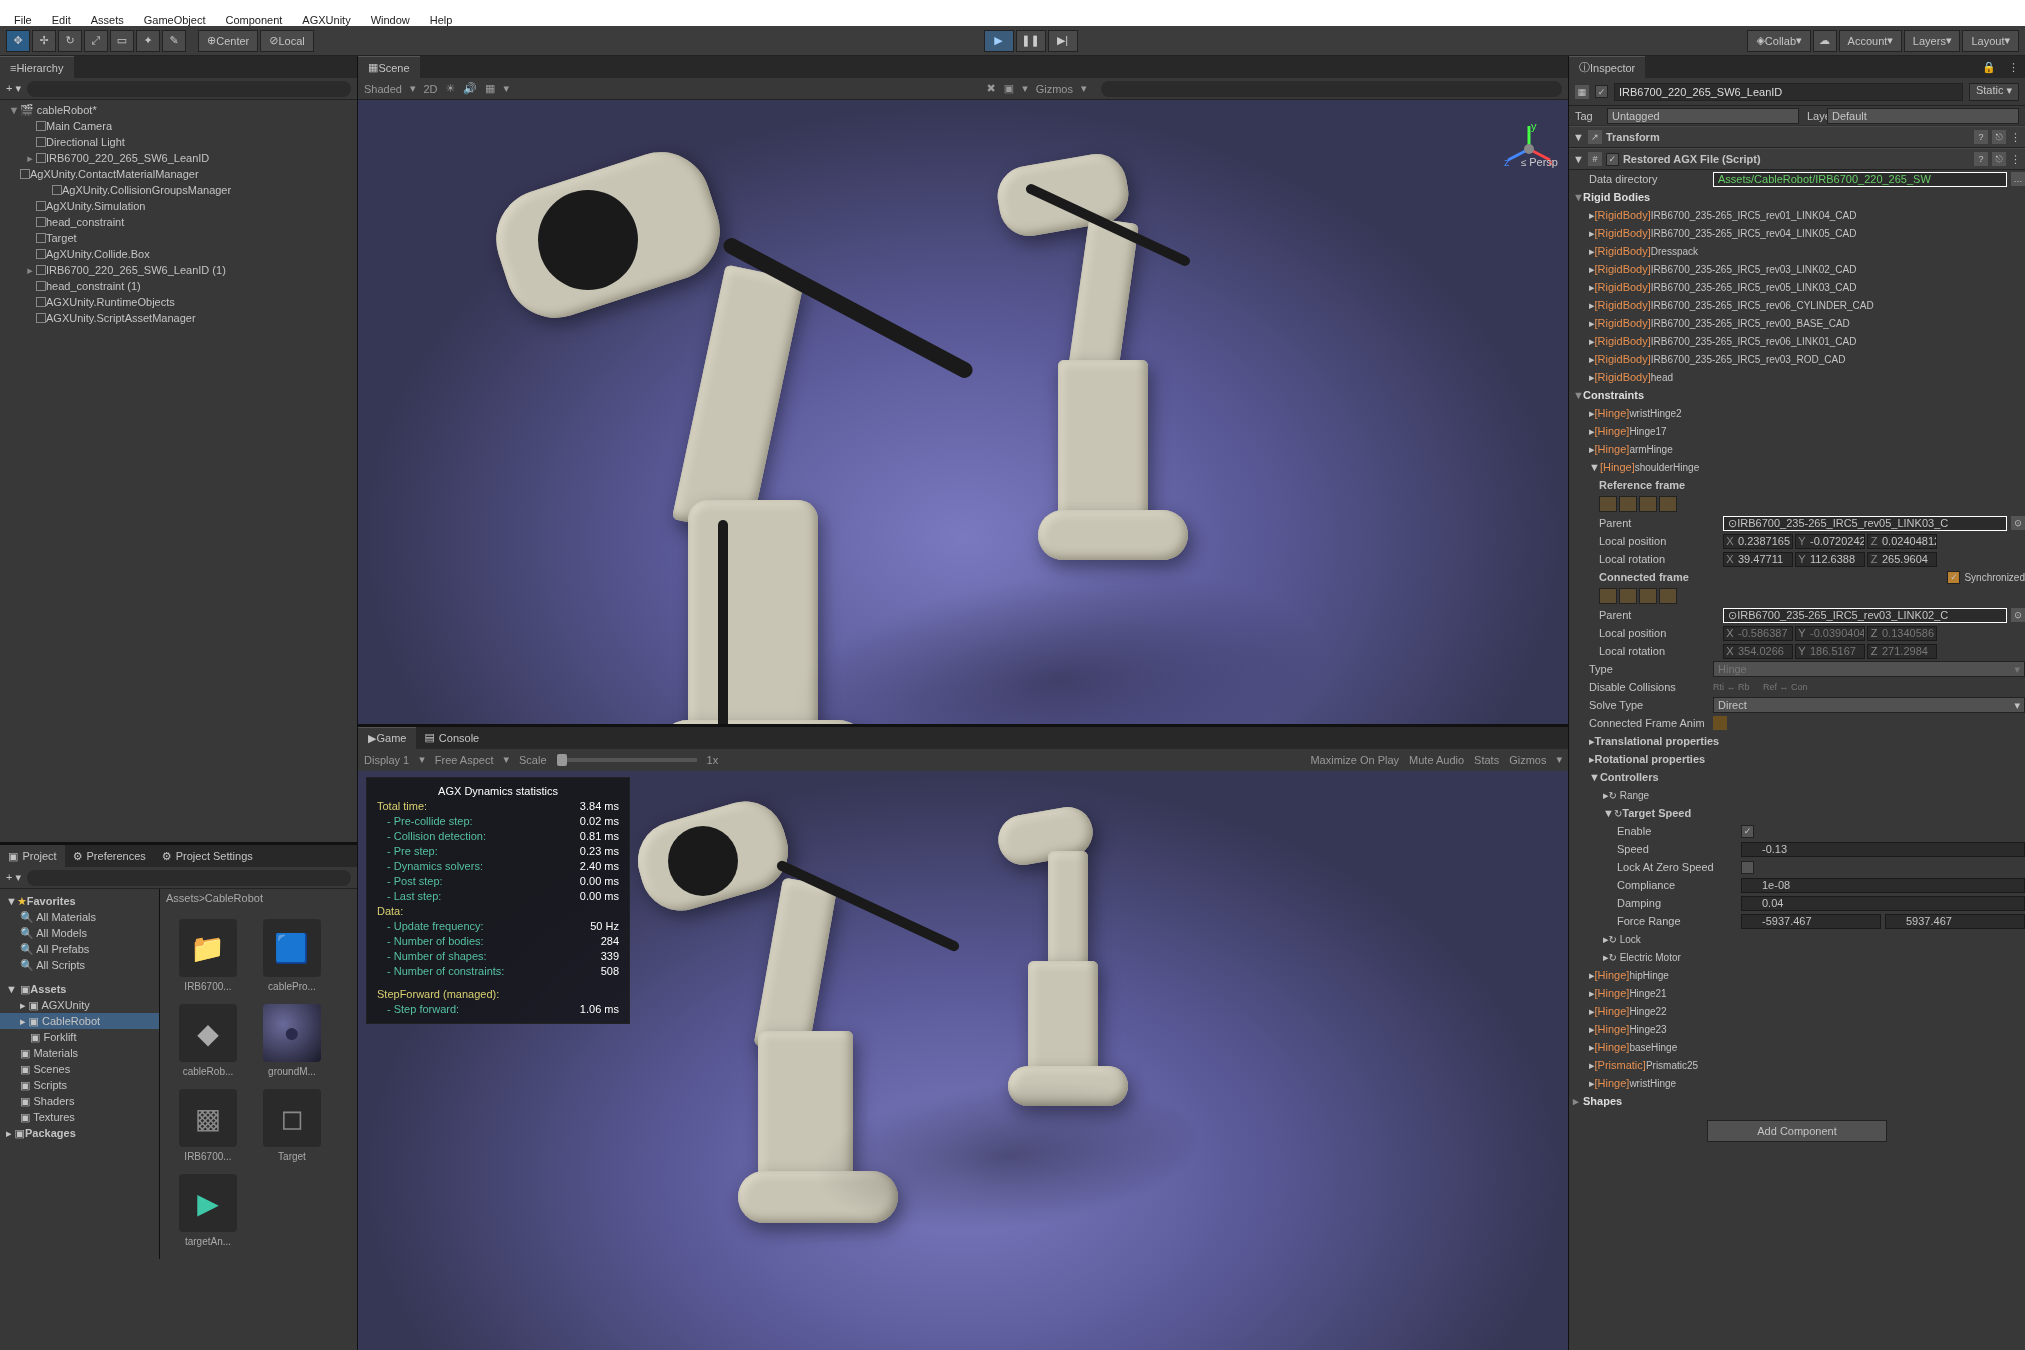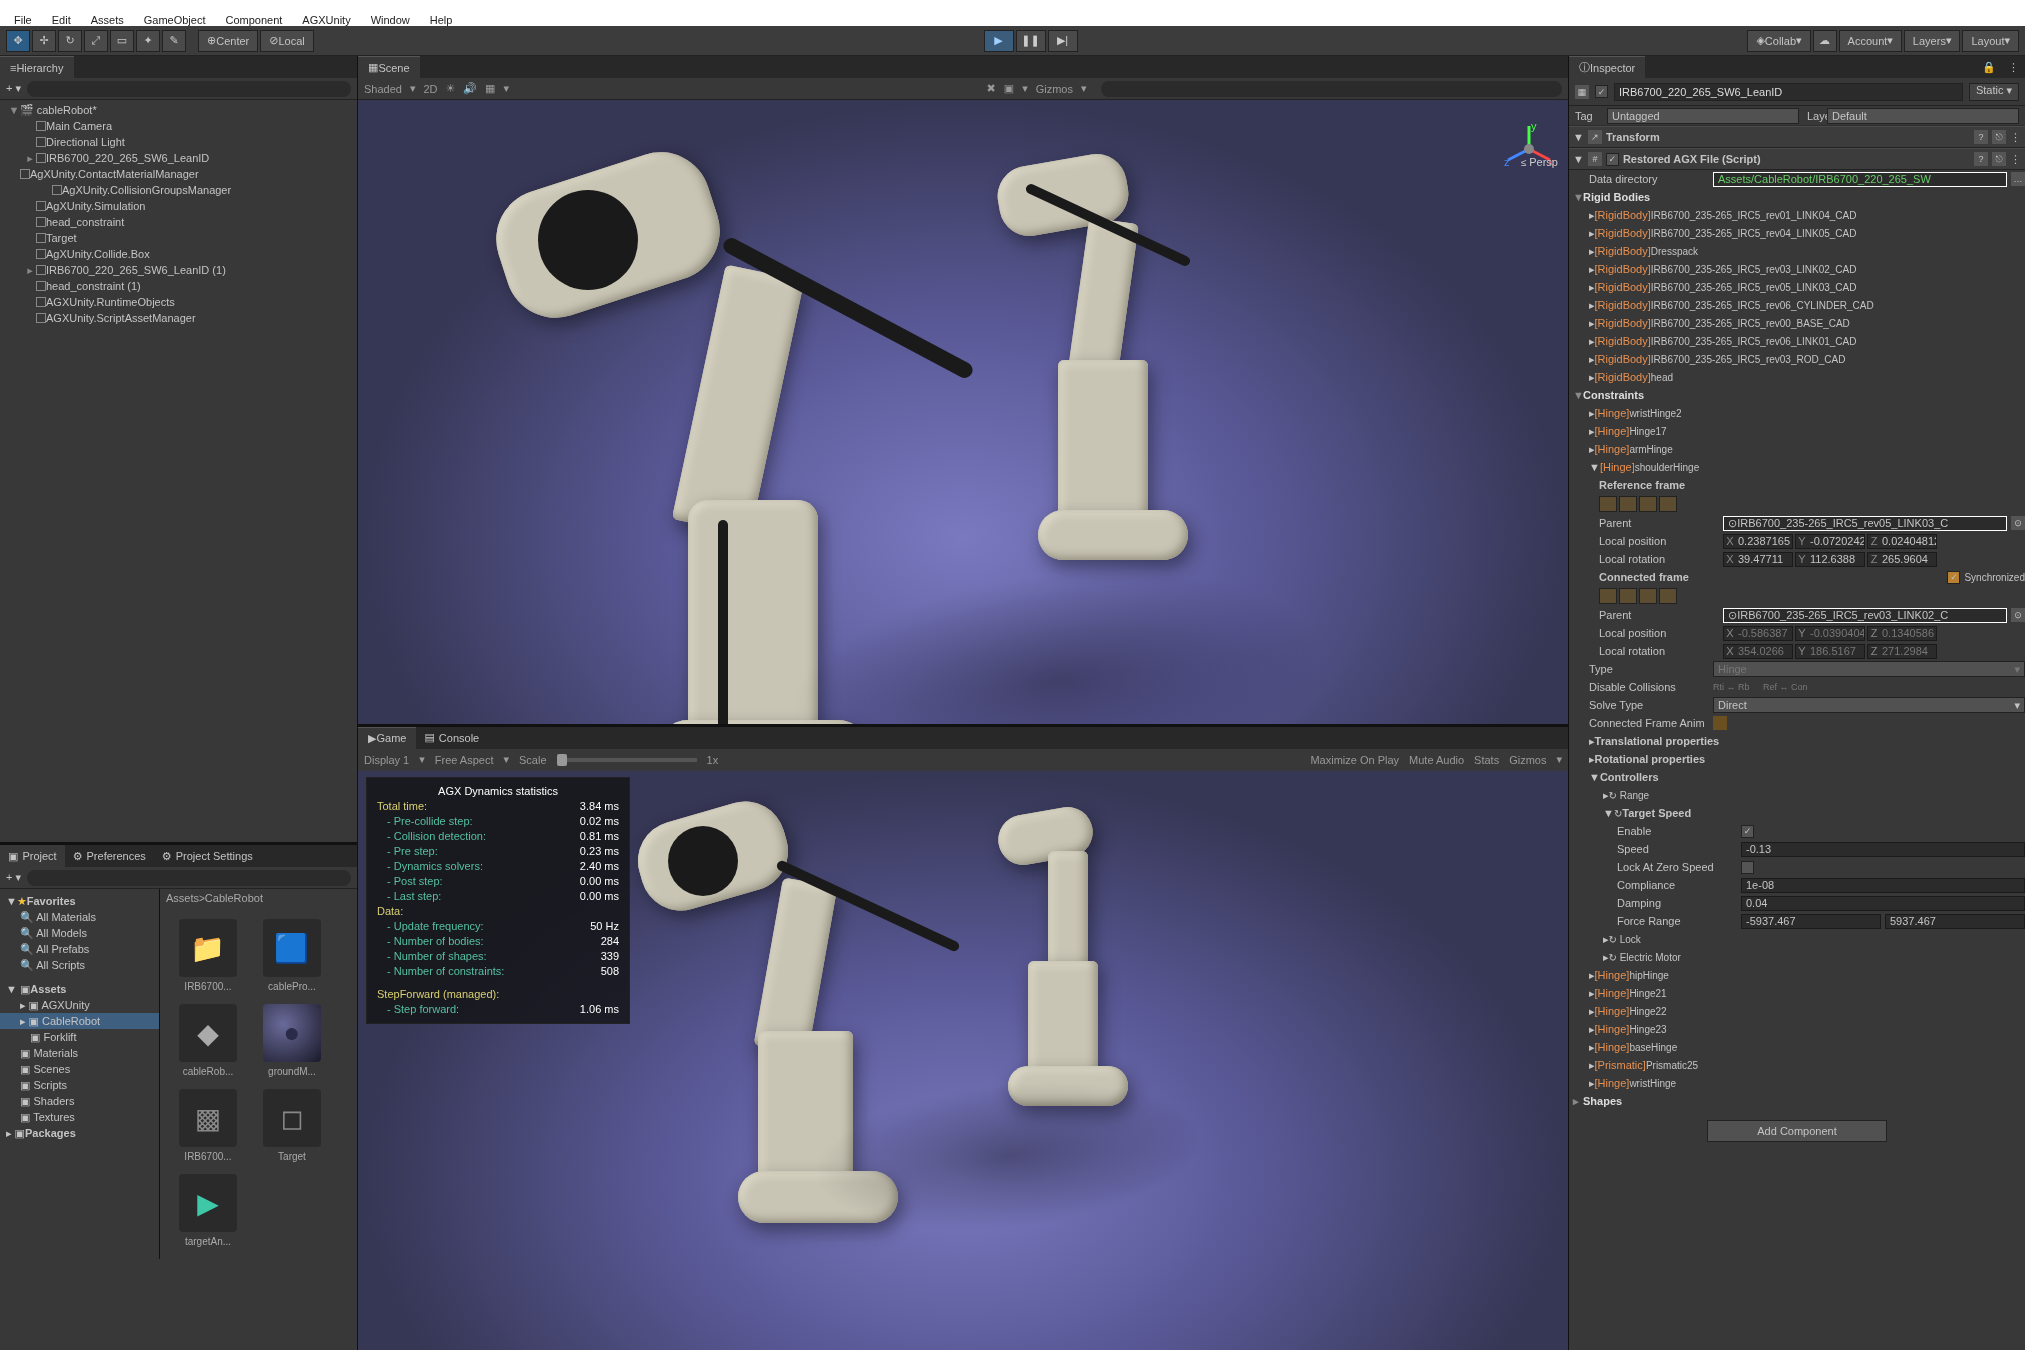--- a/index.html
+++ b/index.html
@@ -83,21 +83,21 @@
 .prop-row { display:flex; align-items:center; height:18px; padding-left:20px; gap:4px; font-size:10px; }
 .prop-label { width:120px; color:#C4C4C4; }
 .obj-field { flex:1; background:#2B2B2B; height:15px; padding:0 4px; border:1px solid #ffffff; display:flex; align-items:center; }
 .dim { color:#777; }
 .xyz { display:flex; gap:2px; flex:1; }
 .axis { display:flex; align-items:center; background:#2B2B2B; border:1px solid #1a1a1a; height:15px; }
 .axis .al { width:12px; text-align:center; color:#888; }
 .axis .av { width:56px; padding:0 2px; overflow:hidden; }
 .tool-icons { display:flex; gap:2px; padding:2px 0 2px 20px; }
 .tool-icons span { width:18px; height:16px; background:#5c4c30; border:1px solid #222; }
-.num-field { background:#2B2B2B; height:15px; border:1px solid #1a1a1a; padding:0 4px; flex:1; }
+.num-field { background:#2B2B2B; height:15px; border:1px solid #1a1a1a; padding:0 20px; flex:1; }
 .add-comp { margin:10px auto; width:180px; height:22px; background:#515151; border:1px solid #222; display:flex; align-items:center; justify-content:center; }
 
 svg { display:block; }
 </style>
 </head>
 <body>
 
 <div class="menubar">
   <span>File</span>
   <span>Edit</span>

